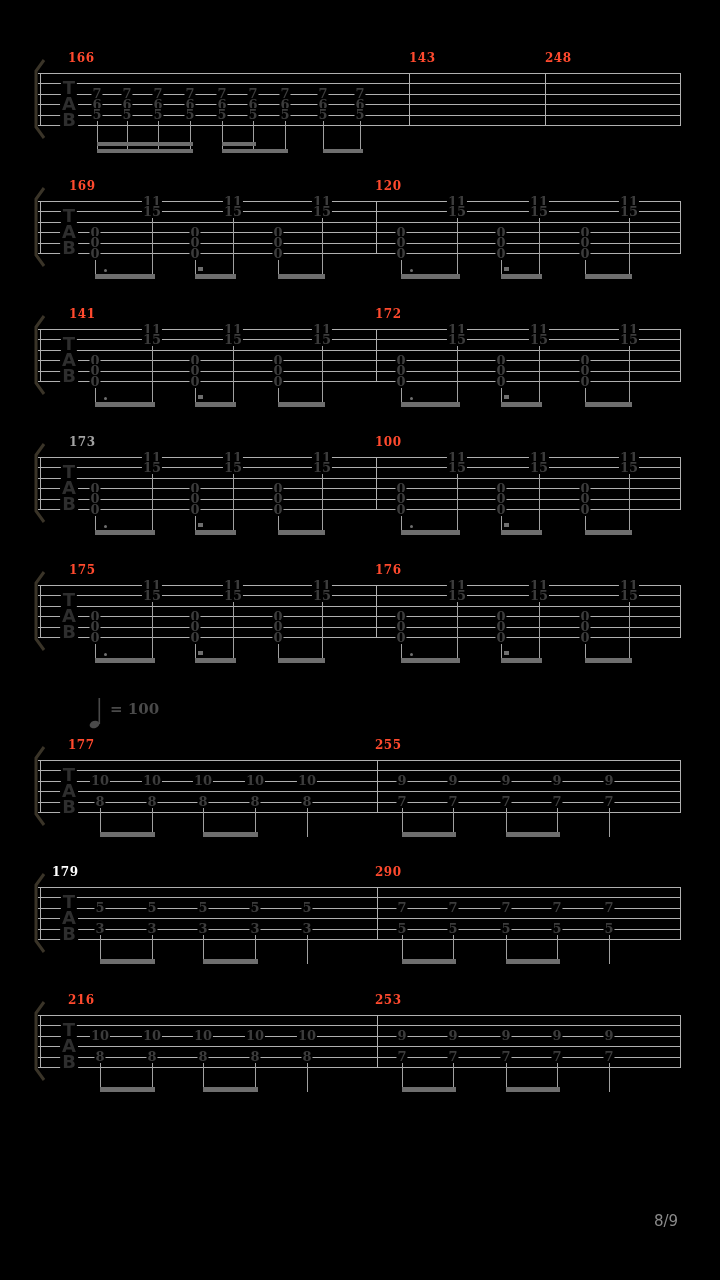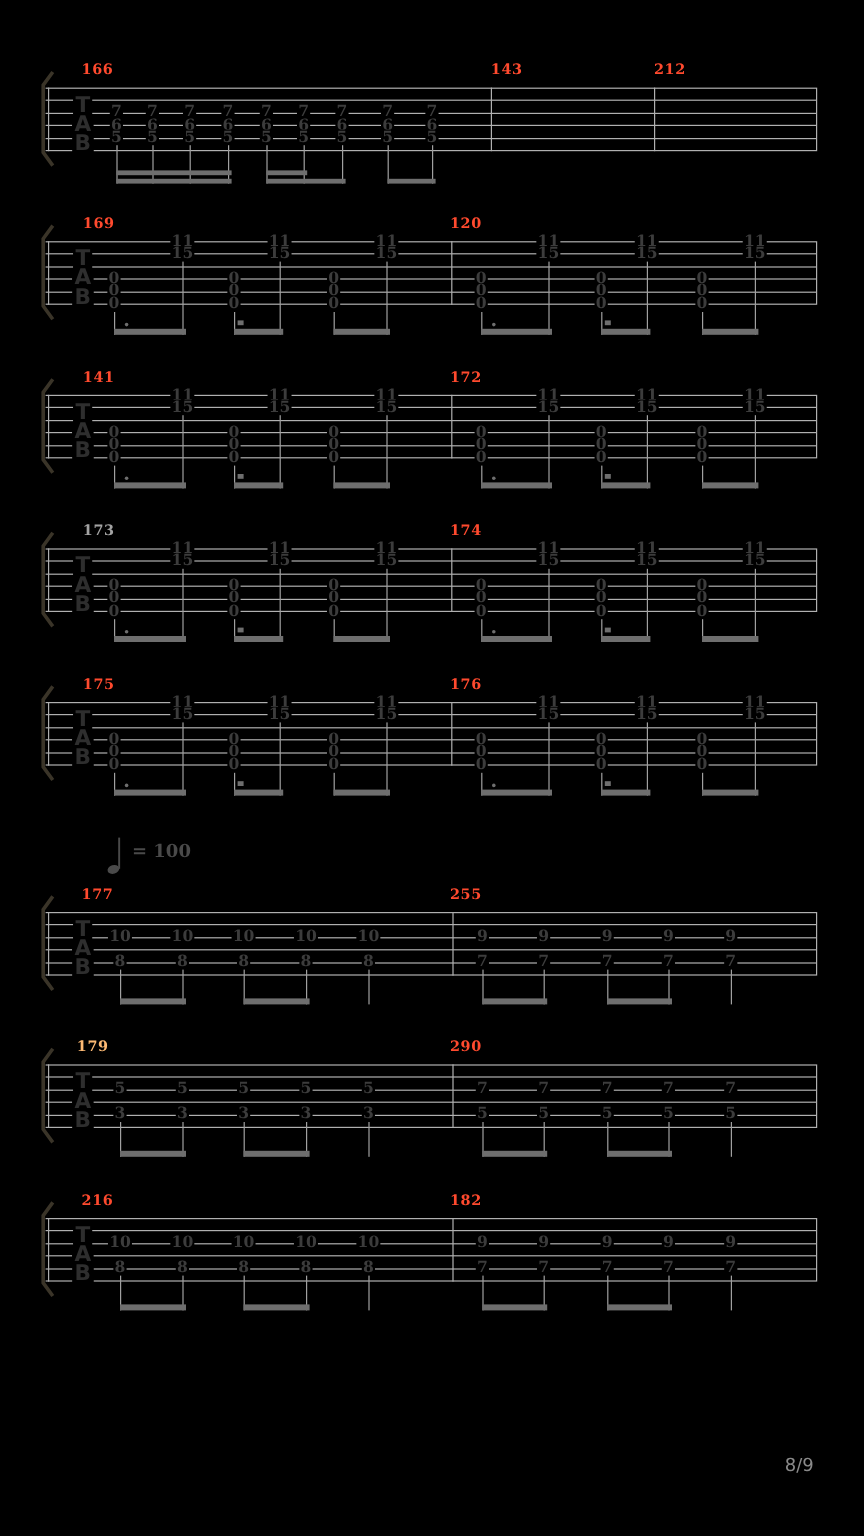--- a/index.html
+++ b/index.html
@@ -42,21 +42,21 @@
       <div class="staff-line" style="left: 38px; width: 642px; top: 125px; background: rgb(176, 176, 176);"></div>
       <div class="barline" style="left: 40px; top: 73px; height: 53px; background: rgb(176, 176, 176);"></div>
       <div class="barline" style="left: 409px; top: 73px; height: 53px; background: rgb(176, 176, 176);"></div>
       <div class="barline" style="left: 545px; top: 73px; height: 53px; background: rgb(176, 176, 176);"></div>
       <div class="barline" style="left: 680px; top: 73px; height: 53px; background: rgb(176, 176, 176);"></div>
       <div class="clef-letter" style="left: 69px; top: 80px; color: rgb(46, 46, 46);">T</div>
       <div class="clef-letter" style="left: 69px; top: 96px; color: rgb(46, 46, 46);">A</div>
       <div class="clef-letter" style="left: 69px; top: 112px; color: rgb(46, 46, 46);">B</div>
       <div class="measure-number" style="left: 68px; top: 51px; color: rgb(255, 74, 46);">166</div>
       <div class="measure-number" style="left: 409px; top: 51px; color: rgb(255, 74, 46);">143</div>
-      <div class="measure-number" style="left: 545px; top: 51px; color: rgb(255, 74, 46);">212</div>
+      <div class="measure-number" style="left: 545px; top: 51px; color: rgb(255, 74, 46);">248</div>
       <div class="stem" style="left: 97px; top: 120px; height: 33px; background: rgb(160, 160, 160);"></div>
       <div class="stem" style="left: 127px; top: 120px; height: 33px; background: rgb(160, 160, 160);"></div>
       <div class="stem" style="left: 158px; top: 120px; height: 33px; background: rgb(160, 160, 160);"></div>
       <div class="stem" style="left: 190px; top: 120px; height: 33px; background: rgb(160, 160, 160);"></div>
       <div class="stem" style="left: 222px; top: 120px; height: 33px; background: rgb(160, 160, 160);"></div>
       <div class="stem" style="left: 253px; top: 120px; height: 33px; background: rgb(160, 160, 160);"></div>
       <div class="stem" style="left: 285px; top: 120px; height: 33px; background: rgb(160, 160, 160);"></div>
       <div class="stem" style="left: 323px; top: 120px; height: 33px; background: rgb(160, 160, 160);"></div>
       <div class="stem" style="left: 360px; top: 120px; height: 33px; background: rgb(160, 160, 160);"></div>
       <div class="beam" style="left: 97px; top: 142px; width: 96px; height: 4px; background: rgb(110, 110, 110);"></div>
@@ -238,21 +238,21 @@
       <div class="staff-line" style="left: 38px; width: 642px; top: 488.2px; background: rgb(176, 176, 176);"></div>
       <div class="staff-line" style="left: 38px; width: 642px; top: 498.6px; background: rgb(176, 176, 176);"></div>
       <div class="staff-line" style="left: 38px; width: 642px; top: 509px; background: rgb(176, 176, 176);"></div>
       <div class="barline" style="left: 40px; top: 457px; height: 53px; background: rgb(176, 176, 176);"></div>
       <div class="barline" style="left: 376px; top: 457px; height: 53px; background: rgb(176, 176, 176);"></div>
       <div class="barline" style="left: 680px; top: 457px; height: 53px; background: rgb(176, 176, 176);"></div>
       <div class="clef-letter" style="left: 69px; top: 464px; color: rgb(46, 46, 46);">T</div>
       <div class="clef-letter" style="left: 69px; top: 480px; color: rgb(46, 46, 46);">A</div>
       <div class="clef-letter" style="left: 69px; top: 496px; color: rgb(46, 46, 46);">B</div>
       <div class="measure-number" style="left: 69px; top: 435px; color: #a3a3a3;">173</div>
-      <div class="measure-number" style="left: 375px; top: 435px; color: rgb(255, 74, 46);">174</div>
+      <div class="measure-number" style="left: 375px; top: 435px; color: rgb(255, 74, 46);">100</div>
       <div class="stem" style="left: 95px; top: 514px; height: 21px; background: rgb(160, 160, 160);"></div>
       <div class="stem" style="left: 152px; top: 473px; height: 62px; background: rgb(160, 160, 160);"></div>
       <div class="stem" style="left: 195px; top: 514px; height: 21px; background: rgb(160, 160, 160);"></div>
       <div class="stem" style="left: 233px; top: 473px; height: 62px; background: rgb(160, 160, 160);"></div>
       <div class="stem" style="left: 278px; top: 514px; height: 21px; background: rgb(160, 160, 160);"></div>
       <div class="stem" style="left: 322px; top: 473px; height: 62px; background: rgb(160, 160, 160);"></div>
       <div class="stem" style="left: 401px; top: 514px; height: 21px; background: rgb(160, 160, 160);"></div>
       <div class="stem" style="left: 457px; top: 473px; height: 62px; background: rgb(160, 160, 160);"></div>
       <div class="stem" style="left: 501px; top: 514px; height: 21px; background: rgb(160, 160, 160);"></div>
       <div class="stem" style="left: 539px; top: 473px; height: 62px; background: rgb(160, 160, 160);"></div>
@@ -426,21 +426,21 @@
       <div class="staff-line" style="left: 38px; width: 642px; top: 907.8px; background: rgb(176, 176, 176);"></div>
       <div class="staff-line" style="left: 38px; width: 642px; top: 918.2px; background: rgb(176, 176, 176);"></div>
       <div class="staff-line" style="left: 38px; width: 642px; top: 928.6px; background: rgb(176, 176, 176);"></div>
       <div class="staff-line" style="left: 38px; width: 642px; top: 939px; background: rgb(176, 176, 176);"></div>
       <div class="barline" style="left: 40px; top: 887px; height: 53px; background: rgb(176, 176, 176);"></div>
       <div class="barline" style="left: 377px; top: 887px; height: 53px; background: rgb(176, 176, 176);"></div>
       <div class="barline" style="left: 680px; top: 887px; height: 53px; background: rgb(176, 176, 176);"></div>
       <div class="clef-letter" style="left: 69px; top: 894px; color: rgb(46, 46, 46);">T</div>
       <div class="clef-letter" style="left: 69px; top: 910px; color: rgb(46, 46, 46);">A</div>
       <div class="clef-letter" style="left: 69px; top: 926px; color: rgb(46, 46, 46);">B</div>
-      <div class="measure-number" style="left: 64px; top: 865px; color: #fdba74;">179</div>
+      <div class="measure-number" style="left: 52px; top: 865px; color: #ffffff;">179</div>
       <div class="measure-number" style="left: 375px; top: 865px; color: rgb(255, 74, 46);">290</div>
       <div class="stem" style="left: 100px; top: 934px; height: 30px; background: rgb(160, 160, 160);"></div>
       <div class="stem" style="left: 152px; top: 934px; height: 30px; background: rgb(160, 160, 160);"></div>
       <div class="stem" style="left: 203px; top: 934px; height: 30px; background: rgb(160, 160, 160);"></div>
       <div class="stem" style="left: 255px; top: 934px; height: 30px; background: rgb(160, 160, 160);"></div>
       <div class="stem" style="left: 307px; top: 934px; height: 30px; background: rgb(160, 160, 160);"></div>
       <div class="stem" style="left: 402px; top: 934px; height: 30px; background: rgb(160, 160, 160);"></div>
       <div class="stem" style="left: 453px; top: 934px; height: 30px; background: rgb(160, 160, 160);"></div>
       <div class="stem" style="left: 506px; top: 934px; height: 30px; background: rgb(160, 160, 160);"></div>
       <div class="stem" style="left: 557px; top: 934px; height: 30px; background: rgb(160, 160, 160);"></div>
@@ -478,21 +478,21 @@
       <div class="staff-line" style="left: 38px; width: 642px; top: 1046.2px; background: rgb(176, 176, 176);"></div>
       <div class="staff-line" style="left: 38px; width: 642px; top: 1056.6px; background: rgb(176, 176, 176);"></div>
       <div class="staff-line" style="left: 38px; width: 642px; top: 1067px; background: rgb(176, 176, 176);"></div>
       <div class="barline" style="left: 40px; top: 1015px; height: 53px; background: rgb(176, 176, 176);"></div>
       <div class="barline" style="left: 377px; top: 1015px; height: 53px; background: rgb(176, 176, 176);"></div>
       <div class="barline" style="left: 680px; top: 1015px; height: 53px; background: rgb(176, 176, 176);"></div>
       <div class="clef-letter" style="left: 69px; top: 1022px; color: rgb(46, 46, 46);">T</div>
       <div class="clef-letter" style="left: 69px; top: 1038px; color: rgb(46, 46, 46);">A</div>
       <div class="clef-letter" style="left: 69px; top: 1054px; color: rgb(46, 46, 46);">B</div>
       <div class="measure-number" style="left: 68px; top: 993px; color: rgb(255, 74, 46);">216</div>
-      <div class="measure-number" style="left: 375px; top: 993px; color: rgb(255, 74, 46);">182</div>
+      <div class="measure-number" style="left: 375px; top: 993px; color: rgb(255, 74, 46);">253</div>
       <div class="stem" style="left: 100px; top: 1062px; height: 30px; background: rgb(160, 160, 160);"></div>
       <div class="stem" style="left: 152px; top: 1062px; height: 30px; background: rgb(160, 160, 160);"></div>
       <div class="stem" style="left: 203px; top: 1062px; height: 30px; background: rgb(160, 160, 160);"></div>
       <div class="stem" style="left: 255px; top: 1062px; height: 30px; background: rgb(160, 160, 160);"></div>
       <div class="stem" style="left: 307px; top: 1062px; height: 30px; background: rgb(160, 160, 160);"></div>
       <div class="stem" style="left: 402px; top: 1062px; height: 30px; background: rgb(160, 160, 160);"></div>
       <div class="stem" style="left: 453px; top: 1062px; height: 30px; background: rgb(160, 160, 160);"></div>
       <div class="stem" style="left: 506px; top: 1062px; height: 30px; background: rgb(160, 160, 160);"></div>
       <div class="stem" style="left: 557px; top: 1062px; height: 30px; background: rgb(160, 160, 160);"></div>
       <div class="stem" style="left: 609px; top: 1062px; height: 30px; background: rgb(160, 160, 160);"></div>

